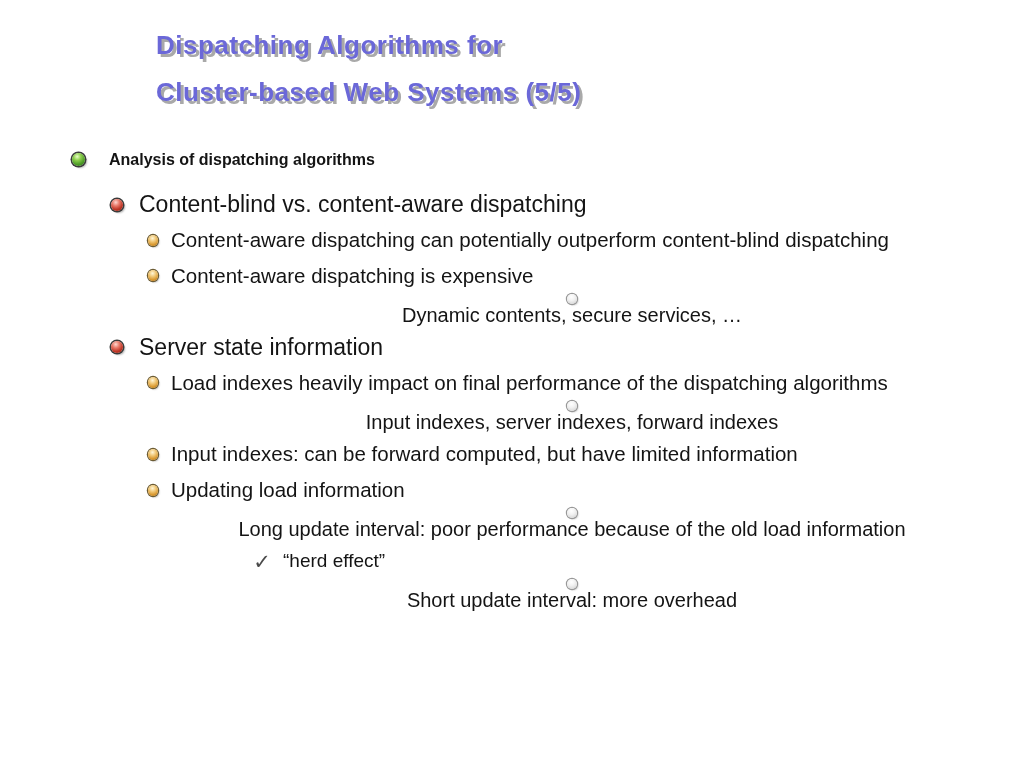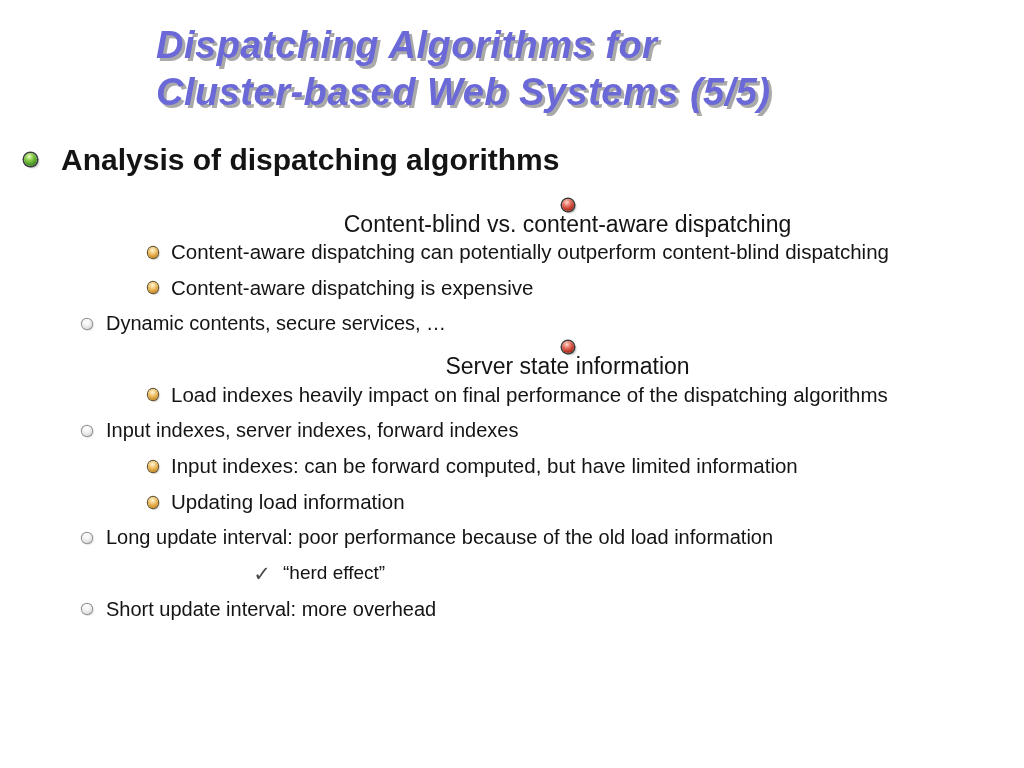--- a/index.html
+++ b/index.html
@@ -4,35 +4,35 @@
 <style>
   html,body { margin:0; padding:0; background:#ffffff; }
   .slide {
     position:relative; width:1024px; height:768px; background:#ffffff;
     overflow:hidden; font-family:"Liberation Sans", sans-serif;
   }
   
   .title {
     position:absolute; left:156px; top:22px;
     font-family:"Liberation Sans", sans-serif;
-    font-style:italic; font-weight:bold;
-    font-size:38px; line-height:47px;
+    font-weight:bold;
+    font-size:26px; line-height:47px;
     color:#6b68d8;
     text-shadow: 3px 3px 0 #a9a9a9;
     letter-spacing:0.5px;
     white-space:nowrap;
   }
   
   .rows { position:absolute; top:142px; left:0; right:0; }
   .row { display:flex; align-items:center; height:35.7px; color:#141414; }
   .row .text { white-space:nowrap; }
-  .l1 { padding-left:24px;  font-size:30px; font-weight:bold; margin-bottom:21px; }
-  .l2 { padding-left:111px;  font-size:23px;flex-direction:column; }
+  .l1 { padding-left:72px;  font-size:16px; font-weight:bold; margin-bottom:9px; }
+  .l2 { padding-left:111px;  font-size:23px; }
   .l3 { padding-left:148px; font-size:20.5px; }
-  .l4 { padding-left:82px; font-size:20px; }
+  .l4 { padding-left:120px; font-size:20px;flex-direction:column; }
   .l5 { padding-left:253px; font-size:19px; }
   .l1 .gap { width:24px; flex:none; }
   .l2 .gap { width:16px; flex:none; }
   .l3 .gap { width:13px; flex:none; }
   .l4 .gap { width:14px; flex:none; }
   .l5 .gap { width:12px; flex:none; }
   
   .sphere { border-radius:50%; flex:none; }
   .sphere.green {
     width:13px; height:13px;

